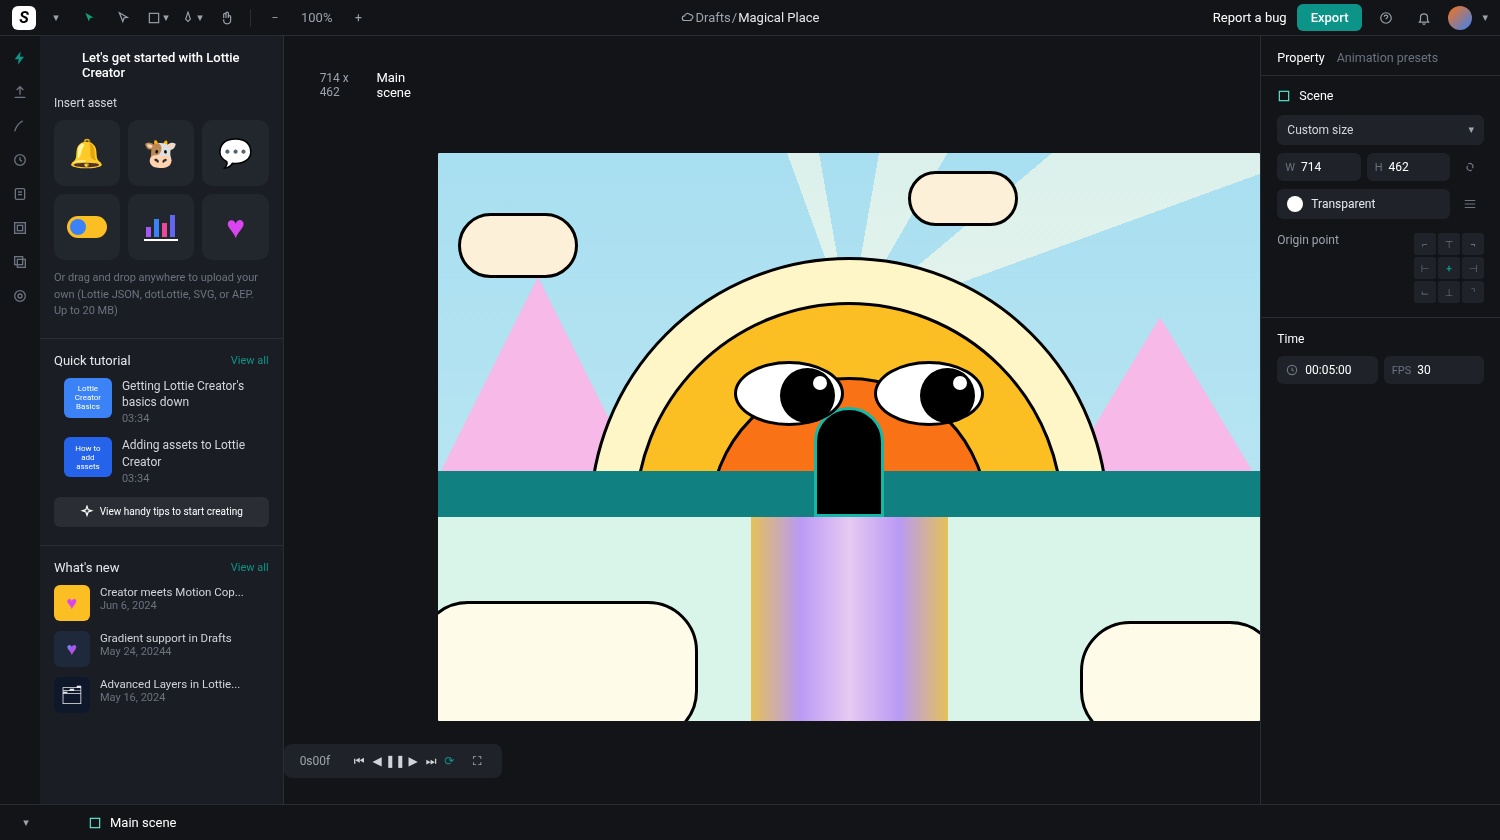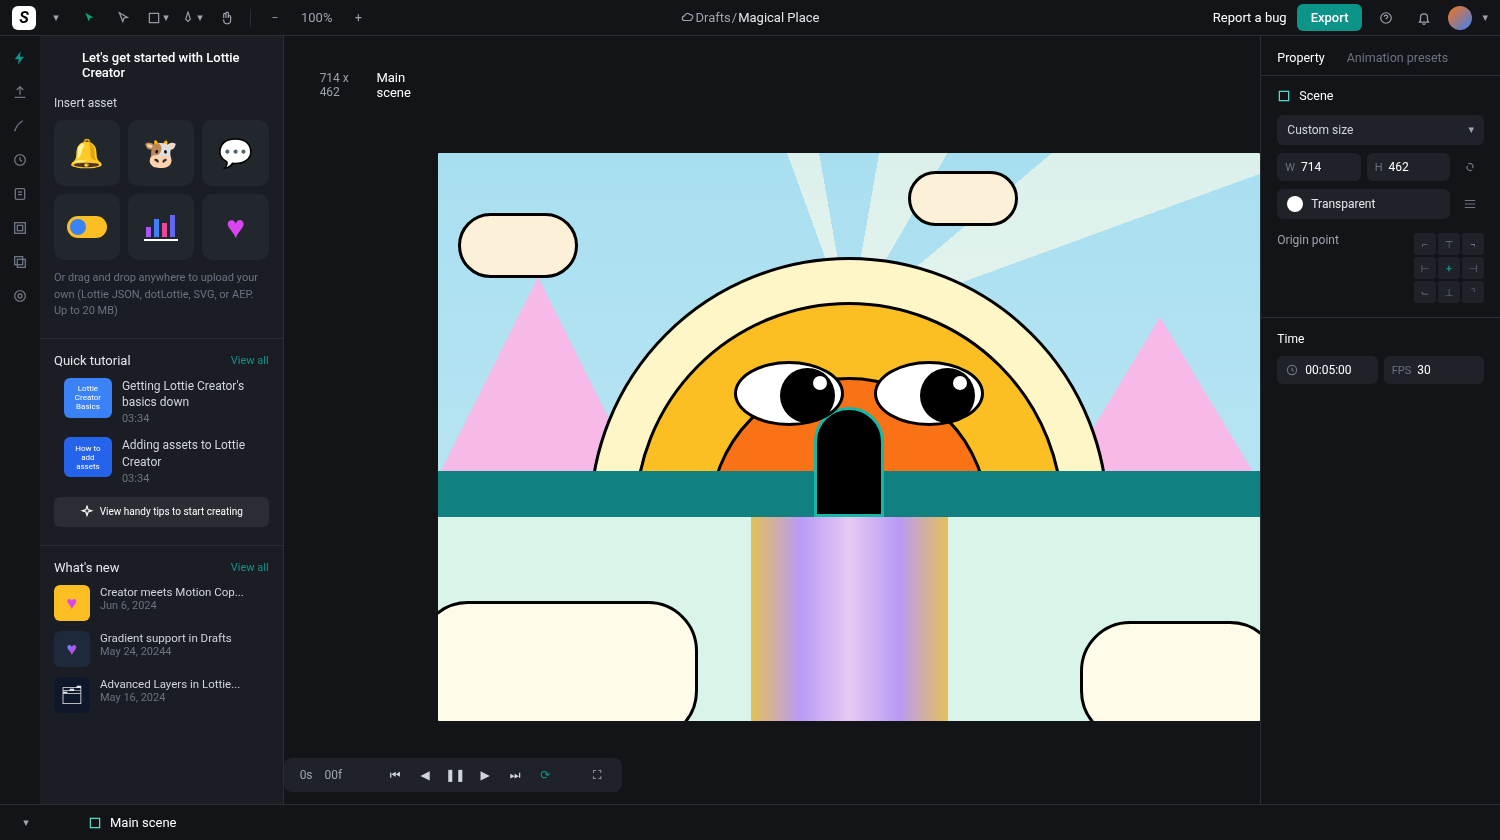--- a/index.html
+++ b/index.html
@@ -38,24 +38,24 @@
 .news-thumb { width:36px; height:36px; border-radius:6px; flex-shrink:0; display:flex; align-items:center; justify-content:center; font-size:18px;}
 .news-text { flex:1; overflow:hidden;}
 .news-title { color:#d1d5db; font-size:11.5px; white-space:nowrap; overflow:hidden; text-overflow:ellipsis;}
 .news-date { color:#6b7280; font-size:11px;}
 hr.sep { border:none; border-top:1px solid #2a2d33; margin:14px -14px;}
 .canvas-area { flex:1; background:#121417; display:flex; flex-direction:row; align-items:center; padding-top:34px; position:relative;}
 .canvas-label { display:flex; gap:8px; align-items:baseline; margin-bottom:6px; align-self:flex-start; margin-left:36px;}
 .canvas-dim { color:#9ca3af; font-size:12px;}
 .canvas-name { color:#fff; font-size:13px;}
 .canvas { width:878px; height:568px; background:#fff; border-radius:2px; overflow:hidden; position:relative;}
-.playbar { position:absolute; bottom:12px; background:#1f2329; border-radius:8px; padding:8px 16px; display:flex; align-items:center; gap:12px; font-size:12px; color:#9ca3af;}
+.playbar { position:absolute; bottom:26px; background:#1f2329; border-radius:8px; padding:8px 16px; display:flex; align-items:center; gap:0; font-size:12px; color:#9ca3af;}
 .play-btn { width:18px; height:18px; display:flex; align-items:center; justify-content:center; cursor:pointer; color:#d1d5db;}
 .rightpanel { width:240px; background:#121417; border-left:1px solid #2a2d33; padding:0; font-size:12px;}
-.rp-tabs { display:flex; gap:22px; padding:14px 16px 10px; border-bottom:1px solid #2a2d33;}
+.rp-tabs { display:flex; gap:12px; padding:14px 16px 10px; border-bottom:1px solid #2a2d33;}
 .rp-tab { color:#6b7280; cursor:pointer; font-size:12.5px;}
 .rp-tab.active { color:#fff; }
 .rp-body { padding:12px 16px;}
 .rp-scene-hdr { display:flex; align-items:center; gap:8px; color:#fff; margin-bottom:12px; font-size:12.5px;}
 .rp-select { background:#1f2329; border-radius:6px; padding:8px 10px; display:flex; justify-content:space-between; align-items:flex-start; cursor:pointer; margin-bottom:8px; color:#d1d5db;}
 .rp-wh { display:flex; gap:6px; margin-bottom:8px; align-items:center;}
 .rp-field { background:#1f2329; border-radius:6px; padding:7px 8px; display:flex; gap:6px; flex:1; align-items:center;}
 .rp-field-label { color:#6b7280; font-size:11px;}
 .rp-field-val { color:#fff; font-size:12px;}
 .rp-bg { background:#1f2329; border-radius:6px; padding:7px 10px; display:flex; align-items:center; gap:8px; margin-bottom:14px;}

